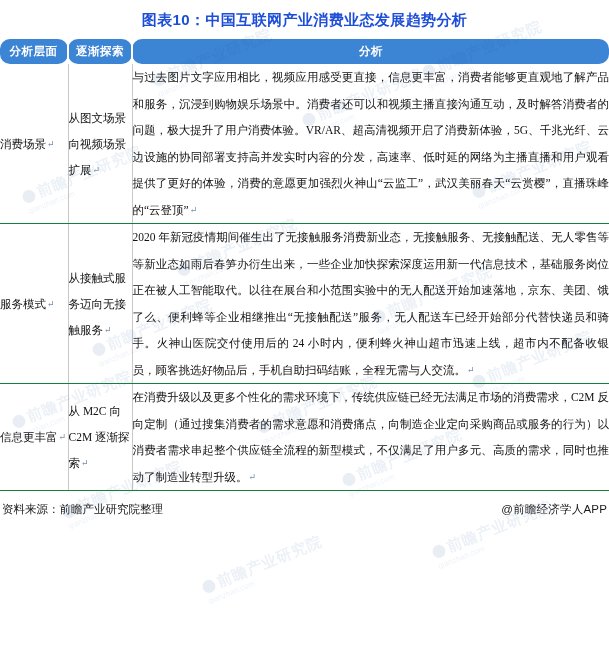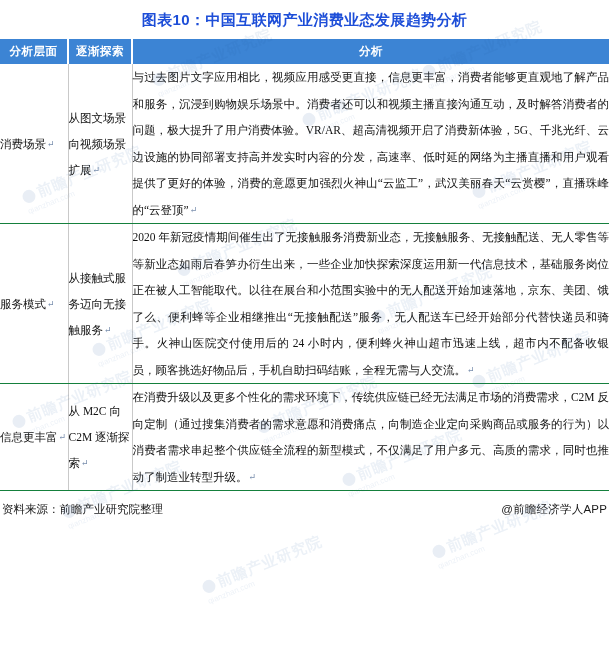--- a/index.html
+++ b/index.html
@@ -85,20 +85,21 @@
     background: #3c84d4;
     color: #ffffff;
     font-family: "Liberation Sans", sans-serif;
     font-weight: bold;
     font-size: 11.5px;
     height: 25px;
     padding: 0;
     text-align: center;
     border-right: 2px solid #ffffff;
     letter-spacing: 0.5px;
+    border-radius: 10px;
   }
   table.chart-table th:last-child {
     border-right: none;
   }
   table.chart-table td {
     border-bottom: 1px solid #15803d;
     border-right: 1px solid #c9c9c9;
     padding: 0;
     vertical-align: middle;
     font-size: 11.5px;

